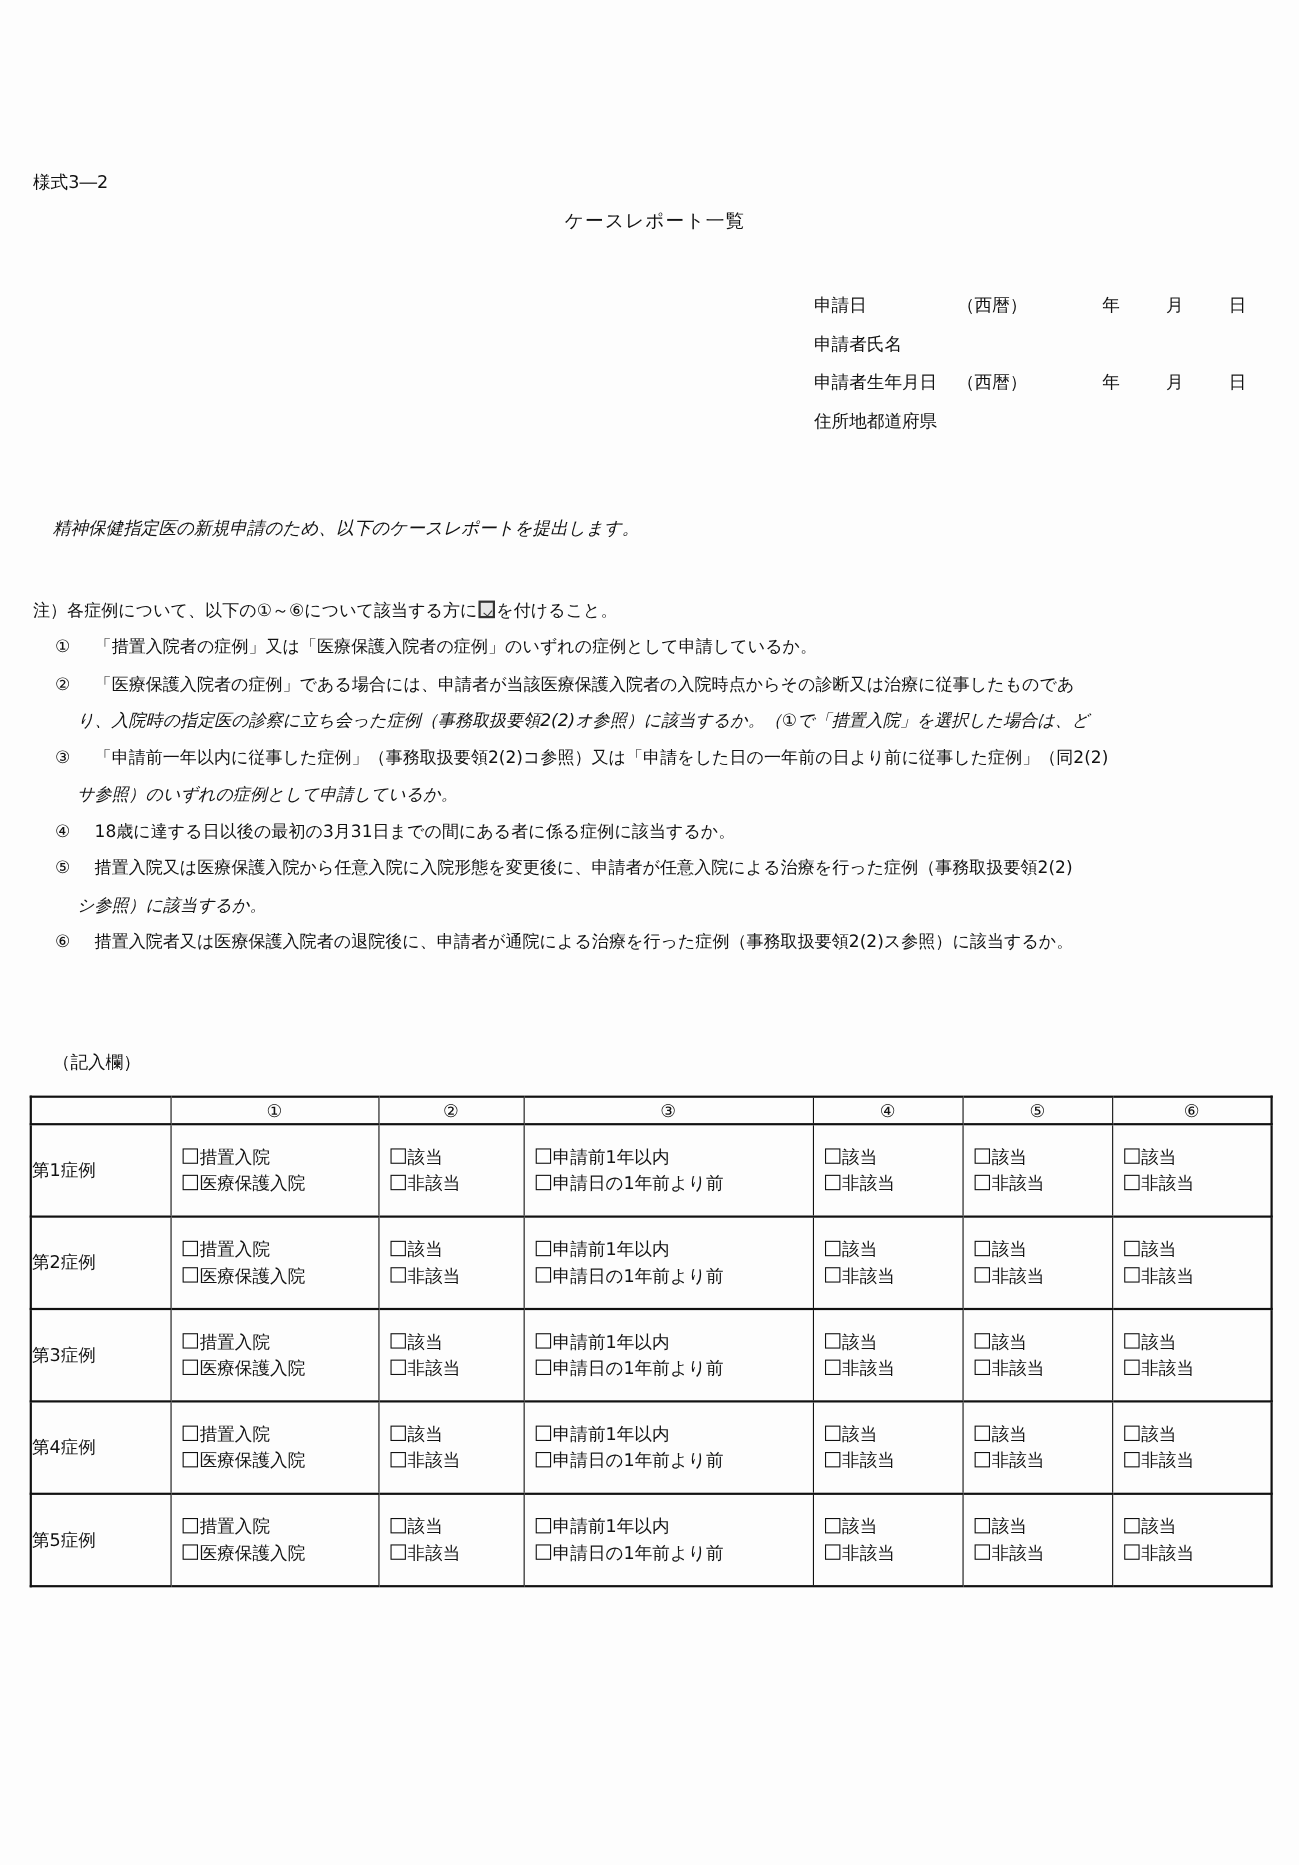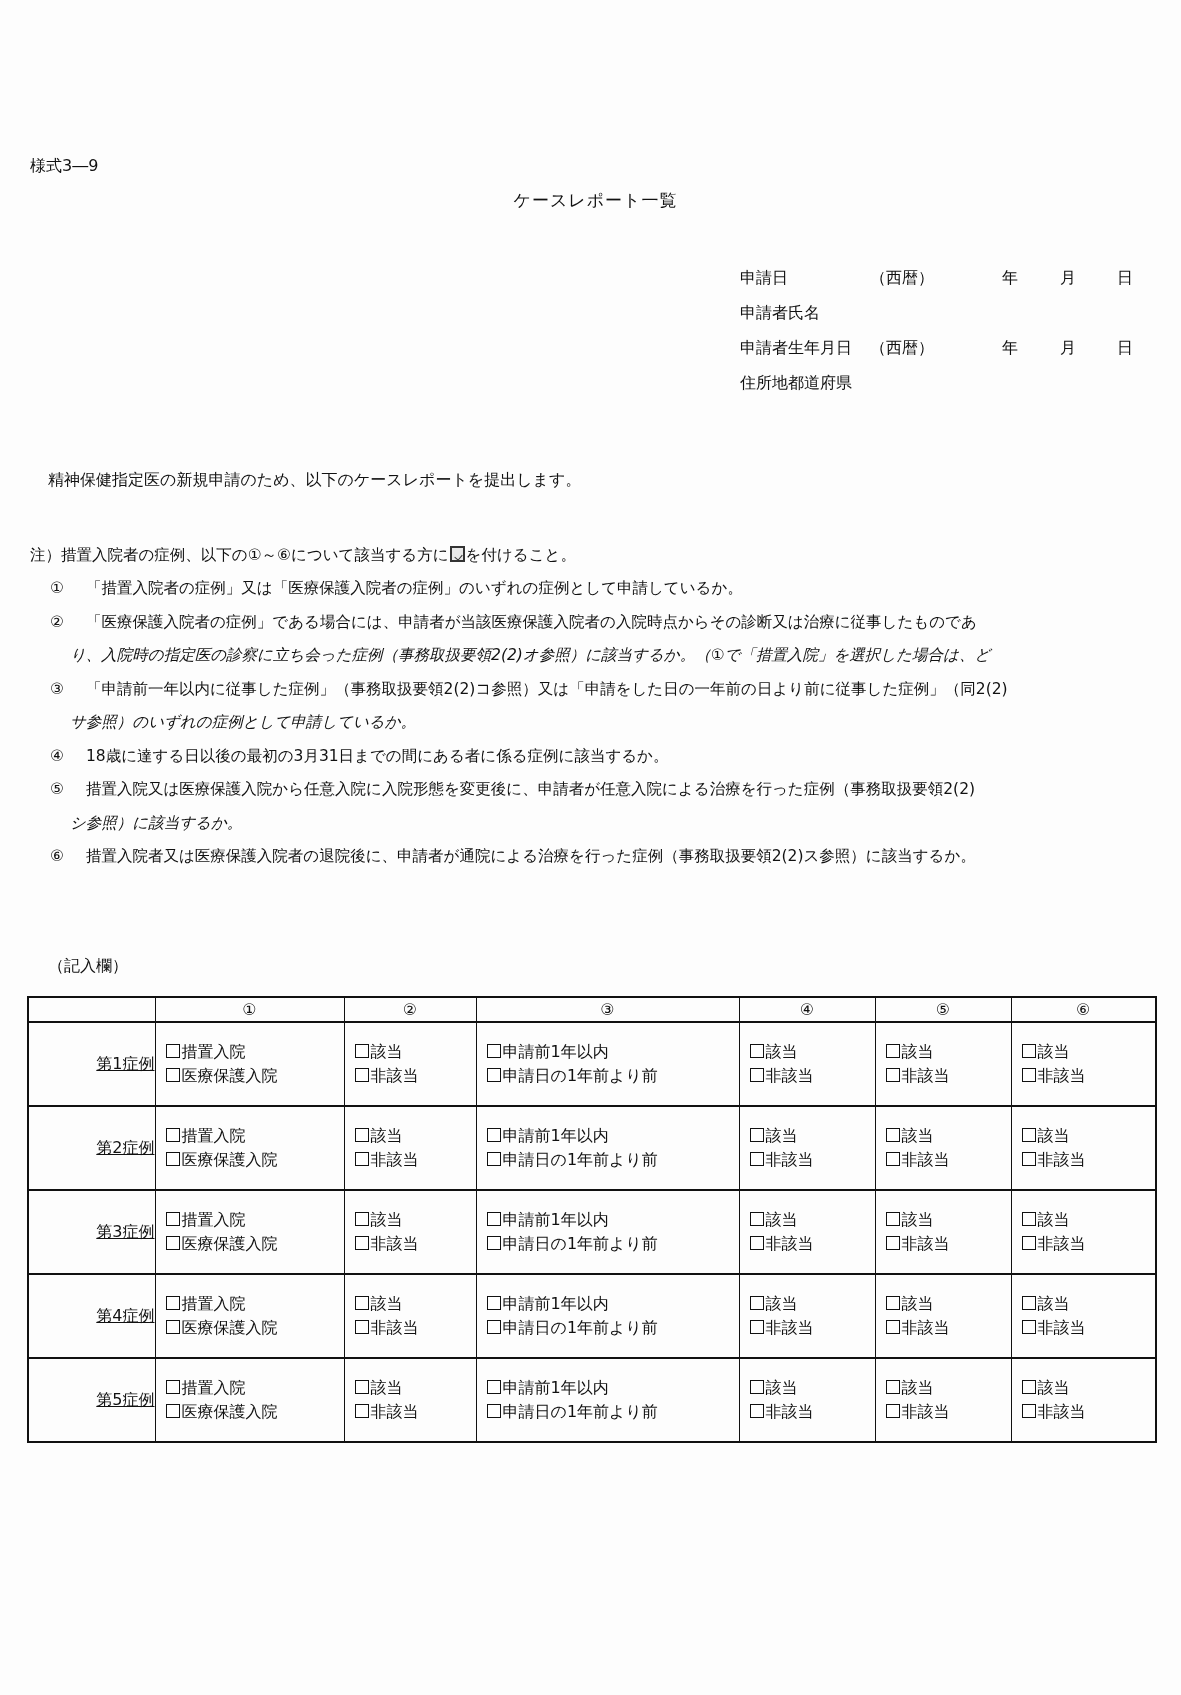--- a/index.html
+++ b/index.html
@@ -23,21 +23,21 @@
 
     .applicant { left: 740px; top: 256px; font-size: 16px; }
     .app-row { position: relative; height: 35px; width: 420px; }
     .app-row span { position: absolute; top: 12px; }
     .app-row .lbl { left: 0; }
     .app-row .era { left: 130px; }
     .app-row .y { left: 262px; }
     .app-row .m { left: 320px; }
     .app-row .d { left: 377px; }
 
-    .intro { left: 48px; top: 470px; font-size: 16px; }
+    .intro { left: 48px; top: 470px; font-size: 16px; font-style: italic; }
 
     .notes { left: 30px; top: 538px; width: 1130px; font-size: 15.5px; }
     .notes .note-head { height: 34px; line-height: 34px; }
     .note-item { position: relative; line-height: 33.5px; }
     .note-item .num { position: absolute; left: 20px; top: 0; }
     .note-item .cont { display: block; padding-left: 40px; white-space: nowrap; font-style: italic; }
     .note-item .first { display: block; padding-left: 56px; white-space: nowrap; }
     .inline-check {
       display: inline-block;
       width: 15px; height: 16px;
@@ -74,37 +74,37 @@
       border-right: 1px solid #111;
       border-top: 2px solid #111;
       border-bottom: 2px solid #111;
       padding: 0;
       font-weight: normal;
     }
     table.cases tr > *:first-child { border-left: 2px solid #111; }
     table.cases tr > *:last-child { border-right: 2px solid #111; }
     table.cases thead th { height: 23px; text-align: center; line-height: 23px; }
     table.cases tbody td { height: 82px; vertical-align: middle; }
-    table.cases tbody td.case-label { text-align: right; text-decoration: underline; }
+    table.cases tbody td.case-label { text-align: left; }
     .opt { display: block; line-height: 24px; padding-left: 10px; white-space: nowrap; }
     .box {
       display: inline-block;
       width: 14px; height: 14px;
       border: 1px solid #111;
       box-sizing: border-box;
       vertical-align: -1px;
       margin-right: 2px;
       background: #fff;
       cursor: pointer;
     }
   </style>
 </head>
 <body>
 
-<div class="abs form-id">様式3―9</div>
+<div class="abs form-id">様式3―2</div>
 <div class="abs doc-title">ケースレポート一覧</div>
 
 <div class="abs applicant">
   <div class="app-row">
     <span class="lbl">申請日</span>
     <span class="era">（西暦）</span>
     <span class="y">年</span>
     <span class="m">月</span>
     <span class="d">日</span>
   </div>
@@ -120,21 +120,21 @@
   </div>
   <div class="app-row">
     <span class="lbl">住所地都道府県</span>
   </div>
 </div>
 
 <div class="abs intro">精神保健指定医の新規申請のため、以下のケースレポートを提出します。</div>
 
 <div class="abs notes">
   <div class="note-head">
-    <span>注）措置入院者の症例、以下の①～⑥について該当する方に</span><span class="inline-check"></span><span>を付けること。</span>
+    <span>注）各症例について、以下の①～⑥について該当する方に</span><span class="inline-check"></span><span>を付けること。</span>
   </div>
 
   <div class="note-item">
     <span class="num">①</span>
     <span class="first">「措置入院者の症例」又は「医療保護入院者の症例」のいずれの症例として申請しているか。</span>
   </div>
 
   <div class="note-item">
     <span class="num">②</span>
     <span class="first">「医療保護入院者の症例」である場合には、申請者が当該医療保護入院者の入院時点からその診断又は治療に従事したものであ</span>

